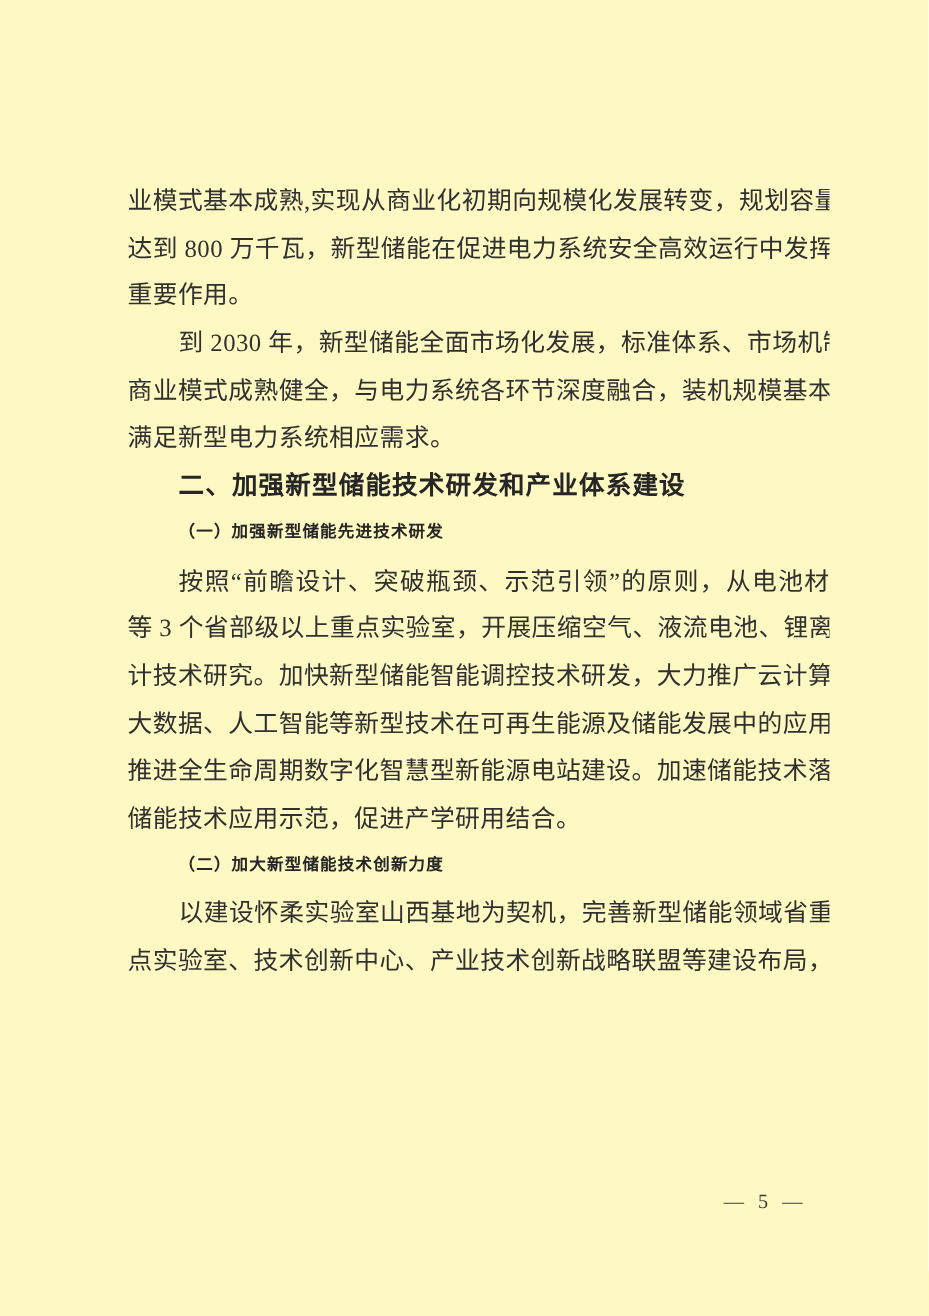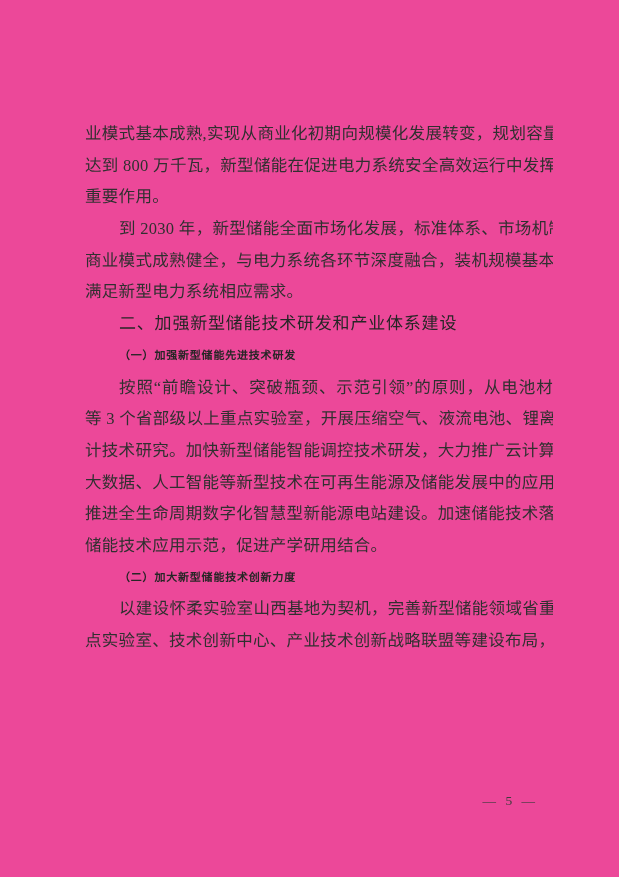--- a/index.html
+++ b/index.html
@@ -4,21 +4,21 @@
 <style>
   html, body {
     margin: 0;
     padding: 0;
     background: #ffffff;
   }
   .page {
     position: relative;
     width: 619px;
     height: 877px;
-    background: #ec4899;
+    background: #fef9c3;
     overflow: hidden;
     font-family: "Liberation Serif", serif;
     color: #303030;
   }
   .content {
     position: absolute;
     left: 85px;
     top: 118px;
     width: 468px;
   }
@@ -33,21 +33,21 @@
   }
   .line.fill {
     text-align-last: justify;
     -moz-text-align-last: justify;
   }
   .line.indent {
     padding-left: 34px;
   }
   .line.h-hei {
     font-family: "Liberation Sans", sans-serif;
-    font-weight: normal;
+    font-weight: bold;
     font-size: 17px;
     color: #262626;
     letter-spacing: 0.8px;
   }
   .line.h-kai {
     font-weight: bold;
     font-size: 11px;
     color: #262626;
     letter-spacing: 0.8px;
   }

